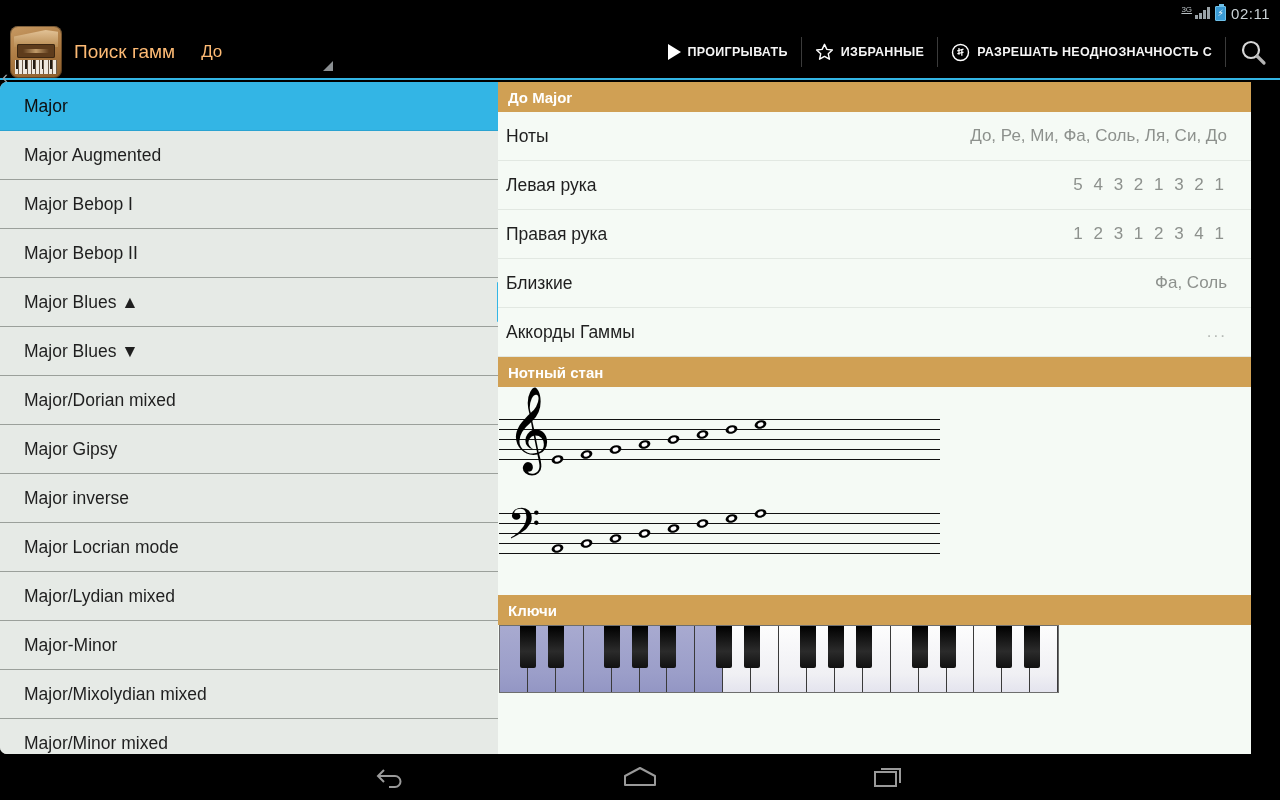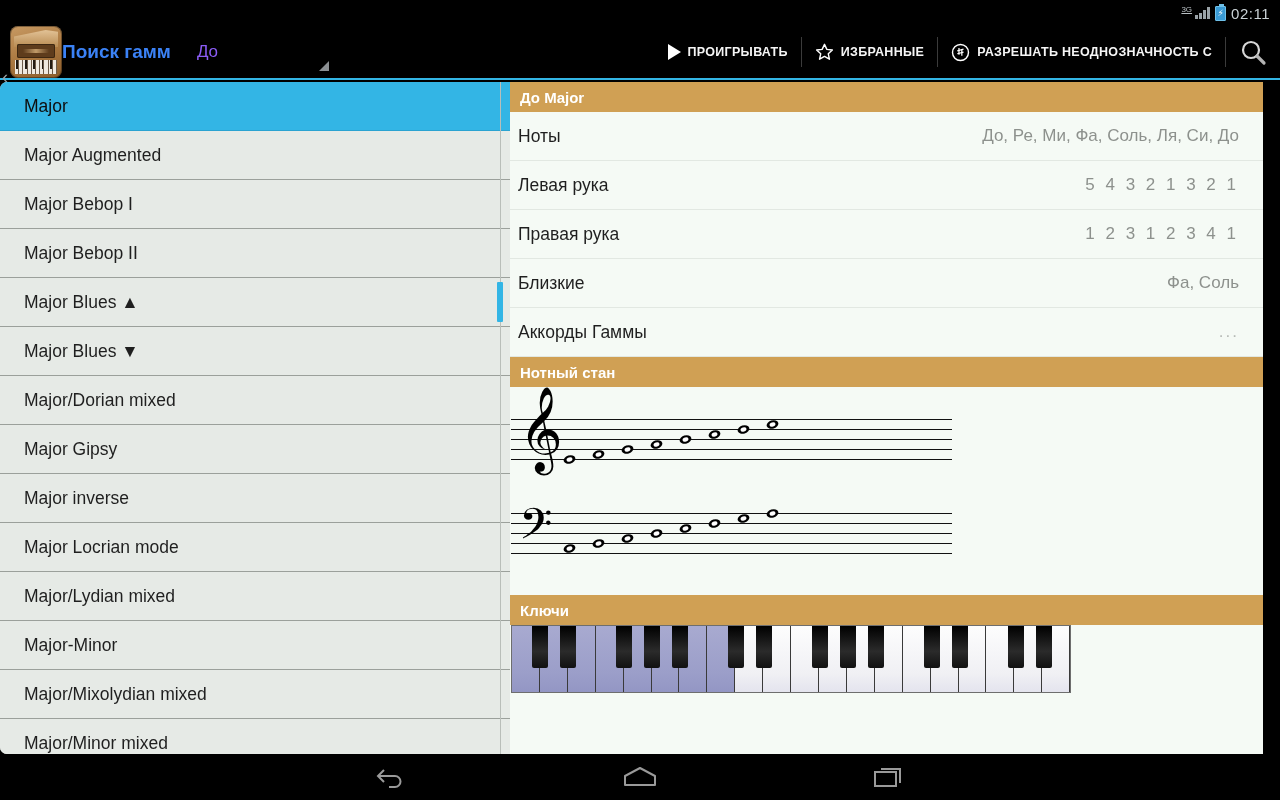--- a/index.html
+++ b/index.html
@@ -54,24 +54,24 @@
   .app-icon .body:after{
     content:""; position:absolute; left:6px; top:5px; width:26px; height:4px;
     background:linear-gradient(90deg,transparent,#d9b27c,transparent); opacity:.8;
   }
   .app-icon .keys { position:absolute; left:5px; bottom:4px; width:42px; height:14px; background:#efe9df; display:flex; }
   .app-icon .keys i { flex:1; border-right:1px solid #6b5a48; position:relative; }
   .app-icon .keys i:nth-child(odd):after{
     content:""; position:absolute; left:40%; top:0; width:62%; height:62%; background:#221a12;
   }
   .back-caret { position:absolute; left:2px; top:42px; color:#9aa0a4; font-size:18px; line-height:1; }
-  .ab-title { color:#3b82f6; font-size:19px; margin-left:0; white-space:nowrap;font-weight:bold; }
+  .ab-title { color:#fdba74; font-size:19px; margin-left:12px; white-space:nowrap; }
   .spinner {
     position:relative; margin-left:26px; width:135px; height:46px;
-    display:flex; align-items:center; color:#8b5cf6; font-size:17px;
+    display:flex; align-items:center; color:#fdba74; font-size:17px;
   }
   .spinner .tri {
     position:absolute; right:3px; bottom:4px; width:0; height:0;
     border-left:10px solid transparent; border-bottom:10px solid #8b8f92;
   }
   .ab-spacer { flex:1 1 auto; }
   .ab-actions { display:flex; align-items:center; height:54px; }
   .ab-item {
     display:flex; align-items:center; gap:7px; height:38px; padding:0 13px;
     color:#f5f5f5; font-size:12.5px; font-weight:bold; letter-spacing:.3px; white-space:nowrap;
@@ -94,21 +94,21 @@
   .row.sel .pointer {
     position:absolute; right:-1px; top:50%; transform:translateY(-50%);
     width:0; height:0; border-top:19px solid transparent; border-bottom:19px solid transparent;
     border-right:17px solid #f5faf5;
   }
   .scroll-track { position:absolute; right:26px; top:0; width:1px; height:672px; background:#b9beb9; }
   .scroll-thumb { position:absolute; right:24px; top:200px; width:6px; height:40px; background:#33b5e5; border-radius:1px; }
 
   
   .detail {
-    position:absolute; left:510px; top:82px; width:753px; height:672px;
+    position:absolute; left:498px; top:82px; width:753px; height:672px;
     background:#f5faf5; overflow:hidden;
   }
   .sec-head {
     height:30px; background:#d0a054; color:#fff; font-size:15px; font-weight:bold;
     display:flex; align-items:center; padding-left:10px; margin:0 0 0 0;
   }
   .drow {
     height:49px; display:flex; align-items:center; justify-content:space-between;
     padding:0 24px 0 8px; border-bottom:1px solid #e2e8e2;
   }

